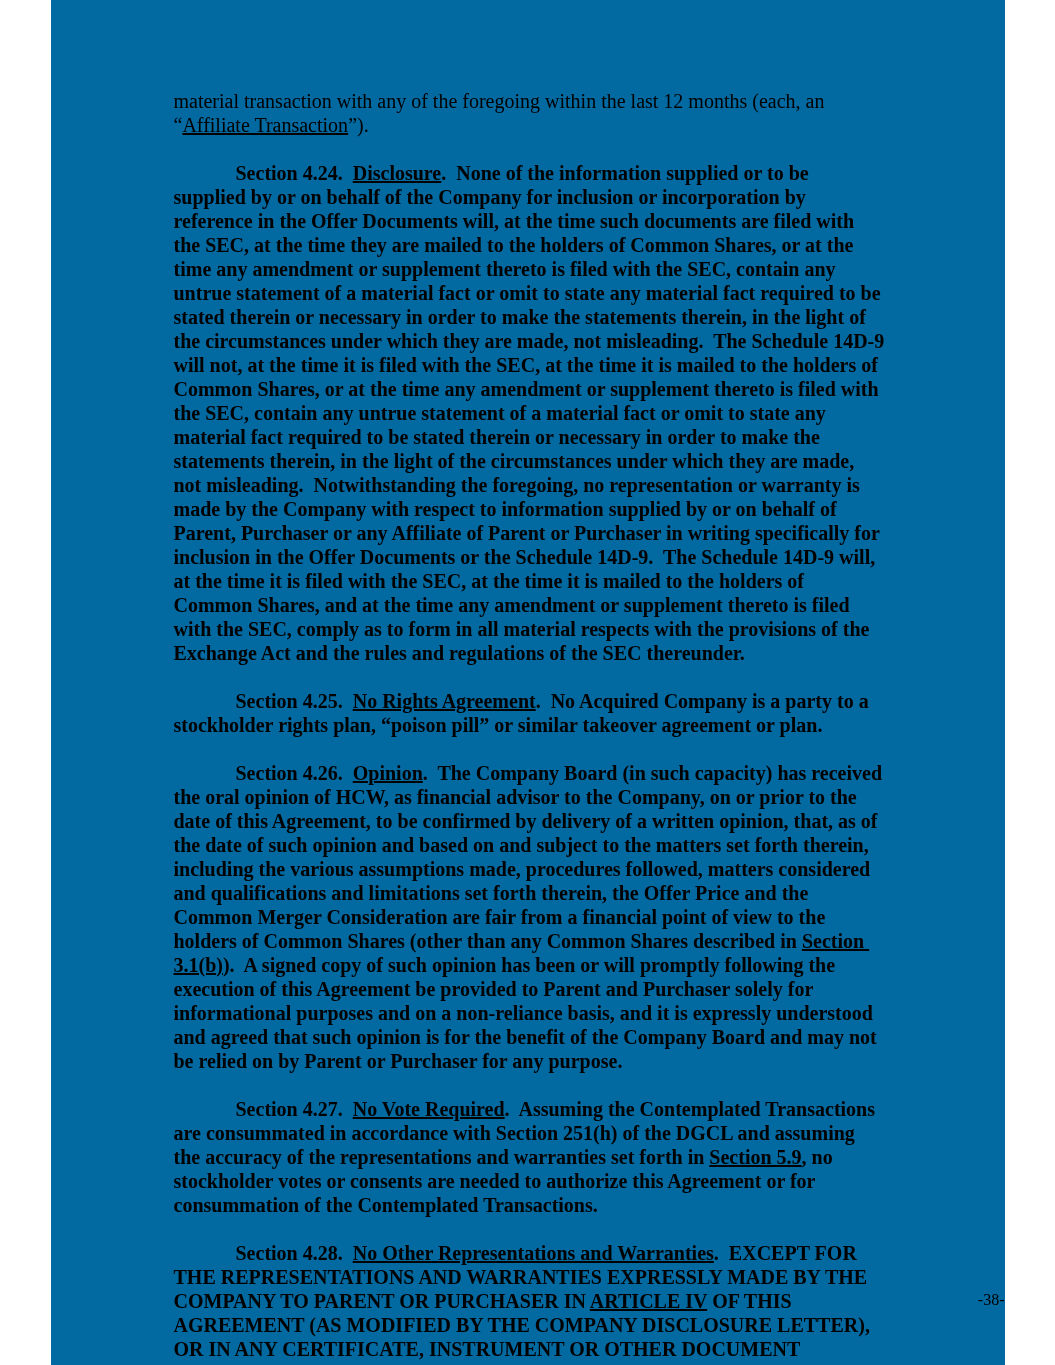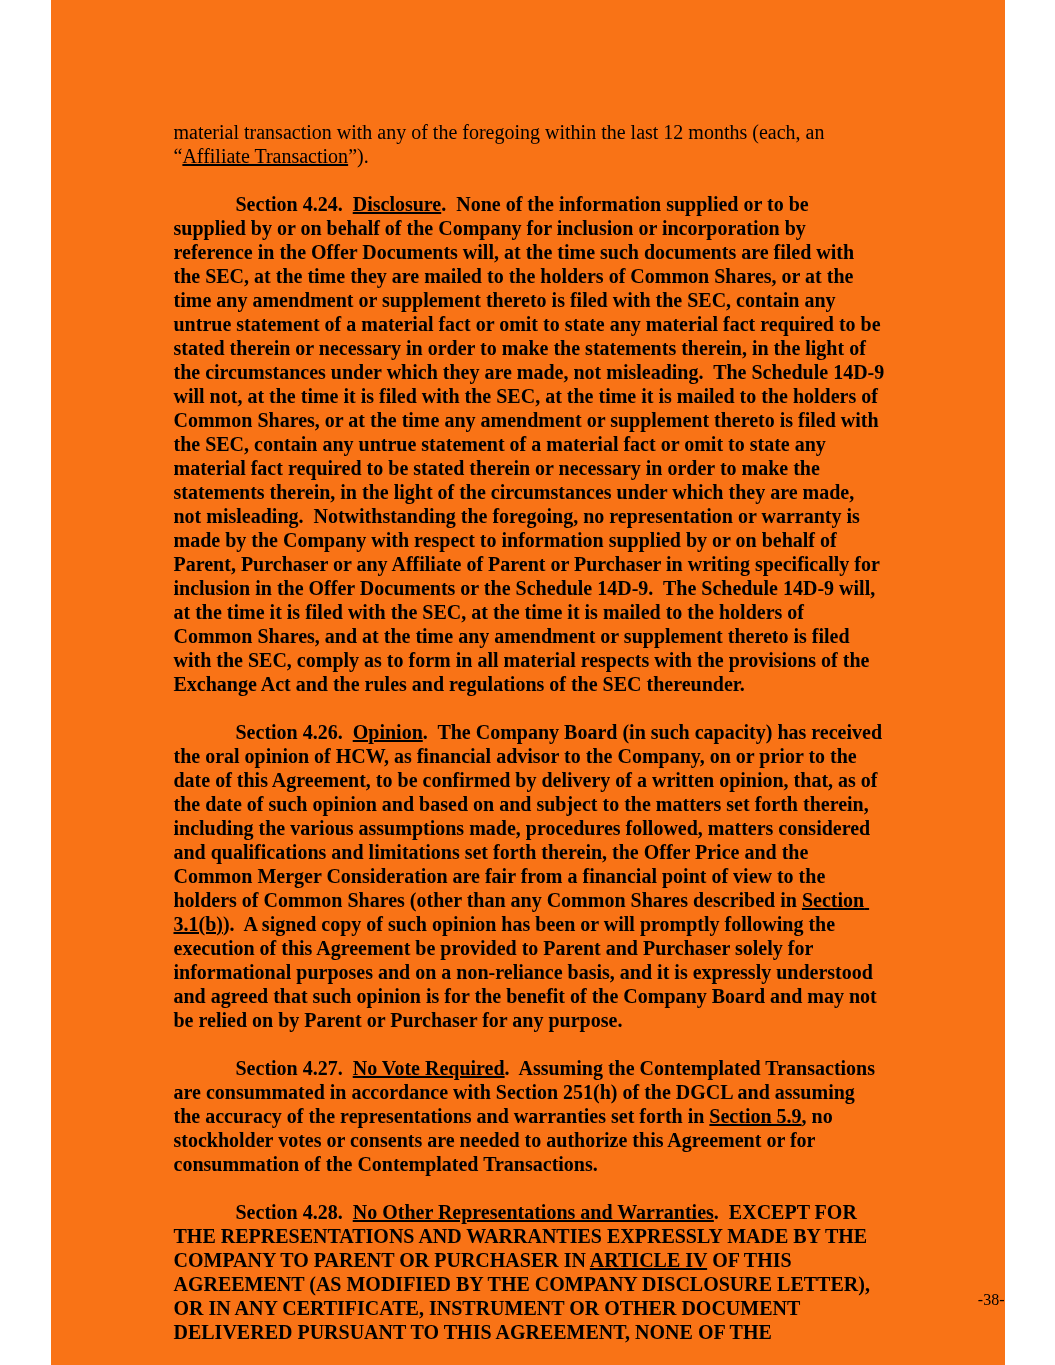--- a/index.html
+++ b/index.html
@@ -5,23 +5,23 @@
   html, body {
     margin: 0;
     padding: 0;
     background: #ffffff;
   }
   .page {
     position: relative;
     width: 954px;
     height: 1365px;
     margin: 0 auto;
-    background: #f97316;
+    background: #0369a1;
     box-sizing: border-box;
-    padding: 120px 120px 0 123px;
+    padding: 89px 120px 0 123px;
     font-family: "Liberation Serif", "DejaVu Serif", serif;
     font-size: 20px;
     line-height: 1.2;
     color: #000000;
     overflow: hidden;
   }
   .para {
     margin: 0 0 24px 0;
     white-space: pre-wrap;
     text-align: left;
@@ -44,18 +44,19 @@
     color: #000000;
   }
 </style>
 </head>
 <body>
 
 <div class="page">
   <div class="body">
       <p class="para"><span>material transaction with any of the foregoing within the last 12 months (each, an “</span><span class="u">Affiliate Transaction</span><span>”).</span></p>
       <p class="para indent"><span>Section 4.24.  </span><span class="u">Disclosure</span><span>.  None of the information supplied or to be supplied by or on behalf of the Company for inclusion or incorporation by reference in the Offer Documents will, at the time such documents are filed with the SEC, at the time they are mailed to the holders of Common Shares, or at the time any amendment or supplement thereto is filed with the SEC, contain any untrue statement of a material fact or omit to state any material fact required to be stated therein or necessary in order to make the statements therein, in the light of the circumstances under which they are made, not misleading.  The Schedule 14D-9 will not, at the time it is filed with the SEC, at the time it is mailed to the holders of Common Shares, or at the time any amendment or supplement thereto is filed with the SEC, contain any untrue statement of a material fact or omit to state any material fact required to be stated therein or necessary in order to make the statements therein, in the light of the circumstances under which they are made, not misleading.  Notwithstanding the foregoing, no representation or warranty is made by the Company with respect to information supplied by or on behalf of Parent, Purchaser or any Affiliate of Parent or Purchaser in writing specifically for inclusion in the Offer Documents or the Schedule 14D-9.  The Schedule 14D-9 will, at the time it is filed with the SEC, at the time it is mailed to the holders of Common Shares, and at the time any amendment or supplement thereto is filed with the SEC, comply as to form in all material respects with the provisions of the Exchange Act and the rules and regulations of the SEC thereunder.</span></p>
+      <p class="para indent"><span>Section 4.25.  </span><span class="u">No Rights Agreement</span><span>.  No Acquired Company is a party to a stockholder rights plan, “poison pill” or similar takeover agreement or plan.</span></p>
       <p class="para indent"><span>Section 4.26.  </span><span class="u">Opinion</span><span>.  The Company Board (in such capacity) has received the oral opinion of HCW, as financial advisor to the Company, on or prior to the date of this Agreement, to be confirmed by delivery of a written opinion, that, as of the date of such opinion and based on and subject to the matters set forth therein, including the various assumptions made, procedures followed, matters considered and qualifications and limitations set forth therein, the Offer Price and the Common Merger Consideration are fair from a financial point of view to the holders of Common Shares (other than any Common Shares described in </span><span class="u">Section 3.1(b)</span><span>).  A signed copy of such opinion has been or will promptly following the execution of this Agreement be provided to Parent and Purchaser solely for informational purposes and on a non-reliance basis, and it is expressly understood and agreed that such opinion is for the benefit of the Company Board and may not be relied on by Parent or Purchaser for any purpose.</span></p>
       <p class="para indent"><span>Section 4.27.  </span><span class="u">No Vote Required</span><span>.  Assuming the Contemplated Transactions are consummated in accordance with Section 251(h) of the DGCL and assuming the accuracy of the representations and warranties set forth in </span><span class="u">Section 5.9</span><span>, no stockholder votes or consents are needed to authorize this Agreement or for consummation of the Contemplated Transactions.</span></p>
       <p class="para indent"><span>Section 4.28.  </span><span class="u">No Other Representations and Warranties</span><span>.  EXCEPT FOR THE REPRESENTATIONS AND WARRANTIES EXPRESSLY MADE BY THE COMPANY TO PARENT OR PURCHASER IN </span><span class="u">ARTICLE IV</span><span> OF THIS AGREEMENT (AS MODIFIED BY THE COMPANY DISCLOSURE LETTER), OR IN ANY CERTIFICATE, INSTRUMENT OR OTHER DOCUMENT DELIVERED PURSUANT TO THIS AGREEMENT, NONE OF THE</span></p>
     </div>
   <div class="footer">-38-</div>
 </div>
 
 </body></html>

